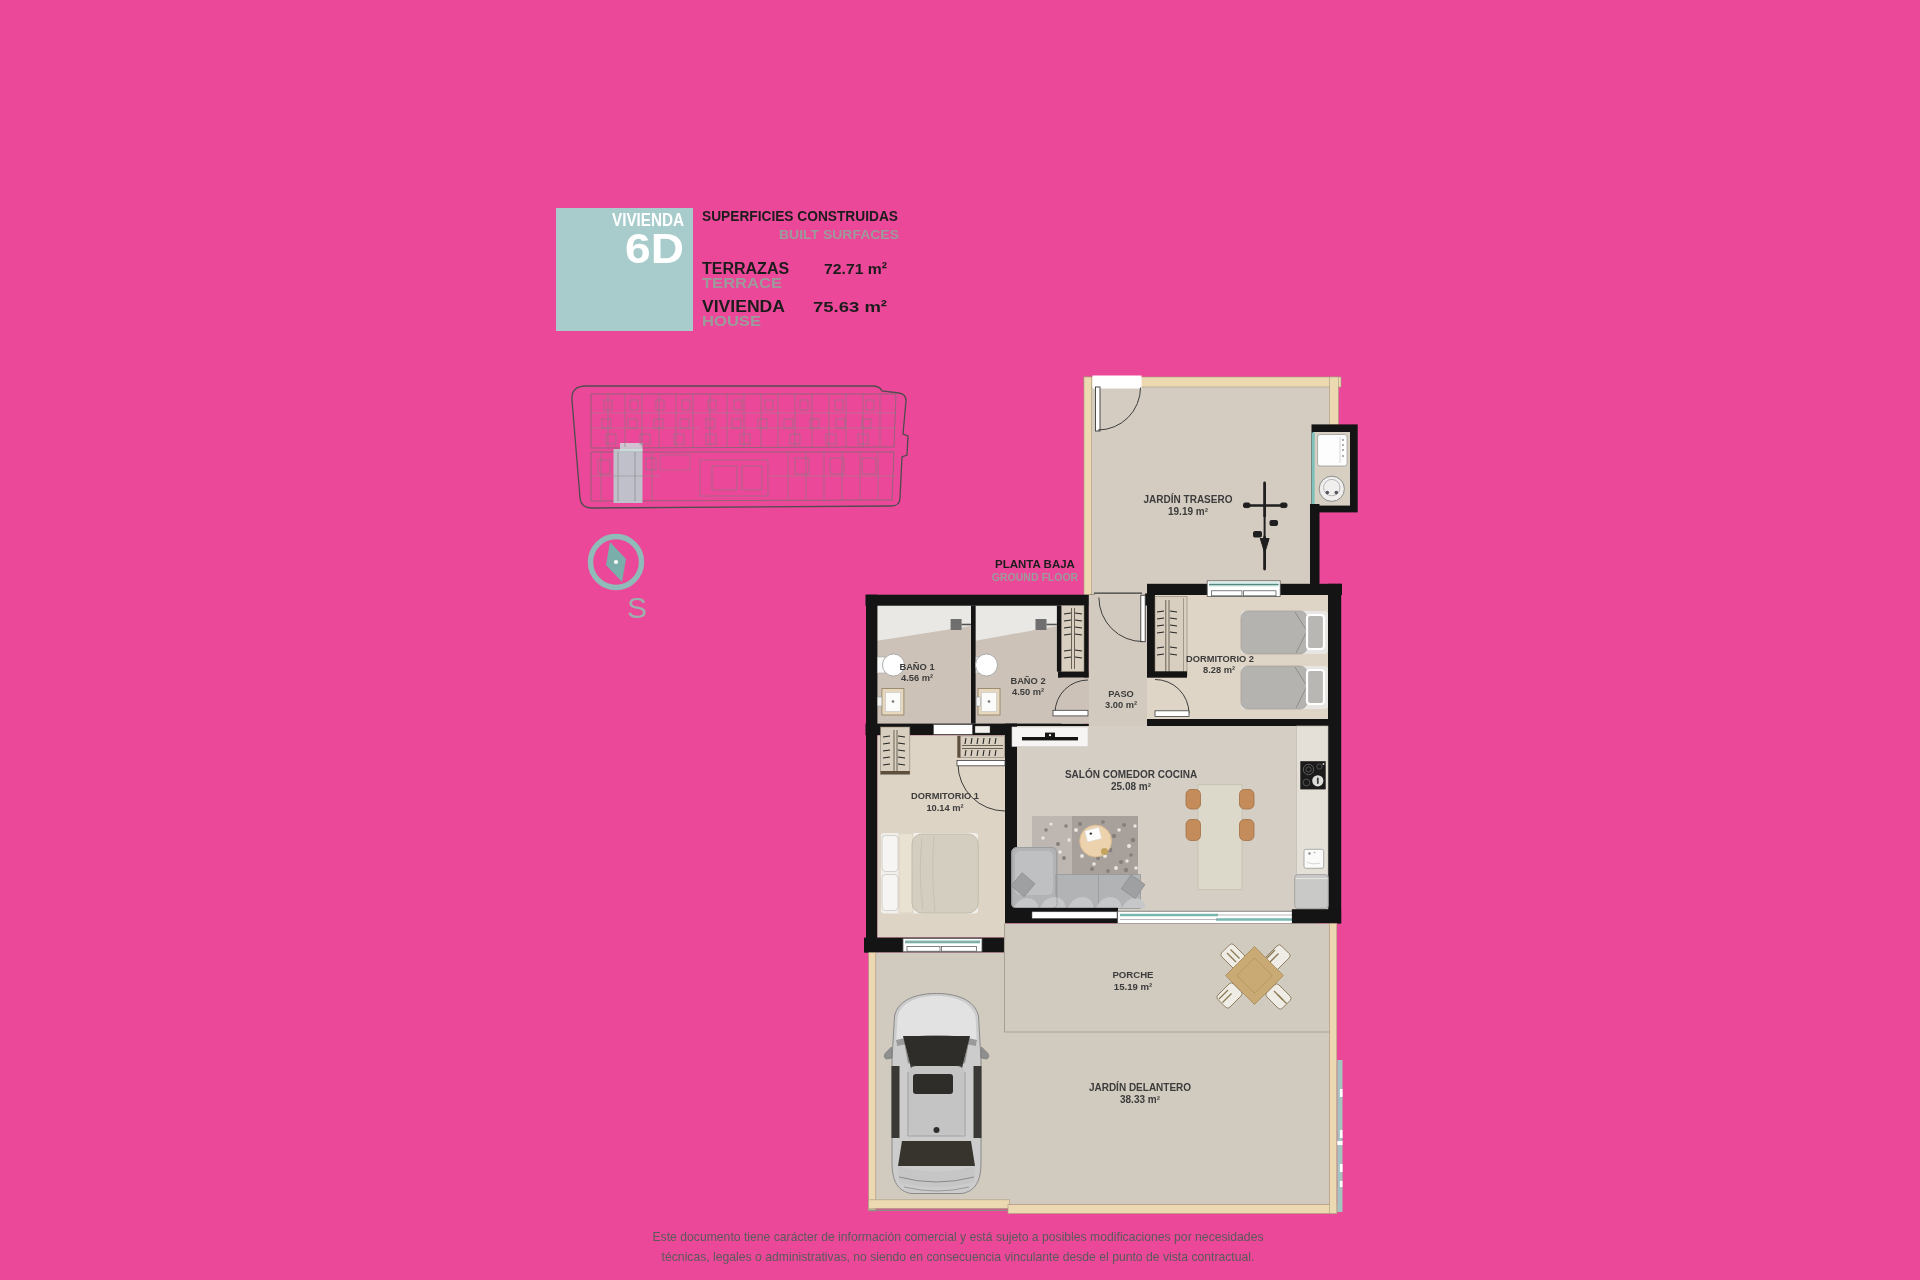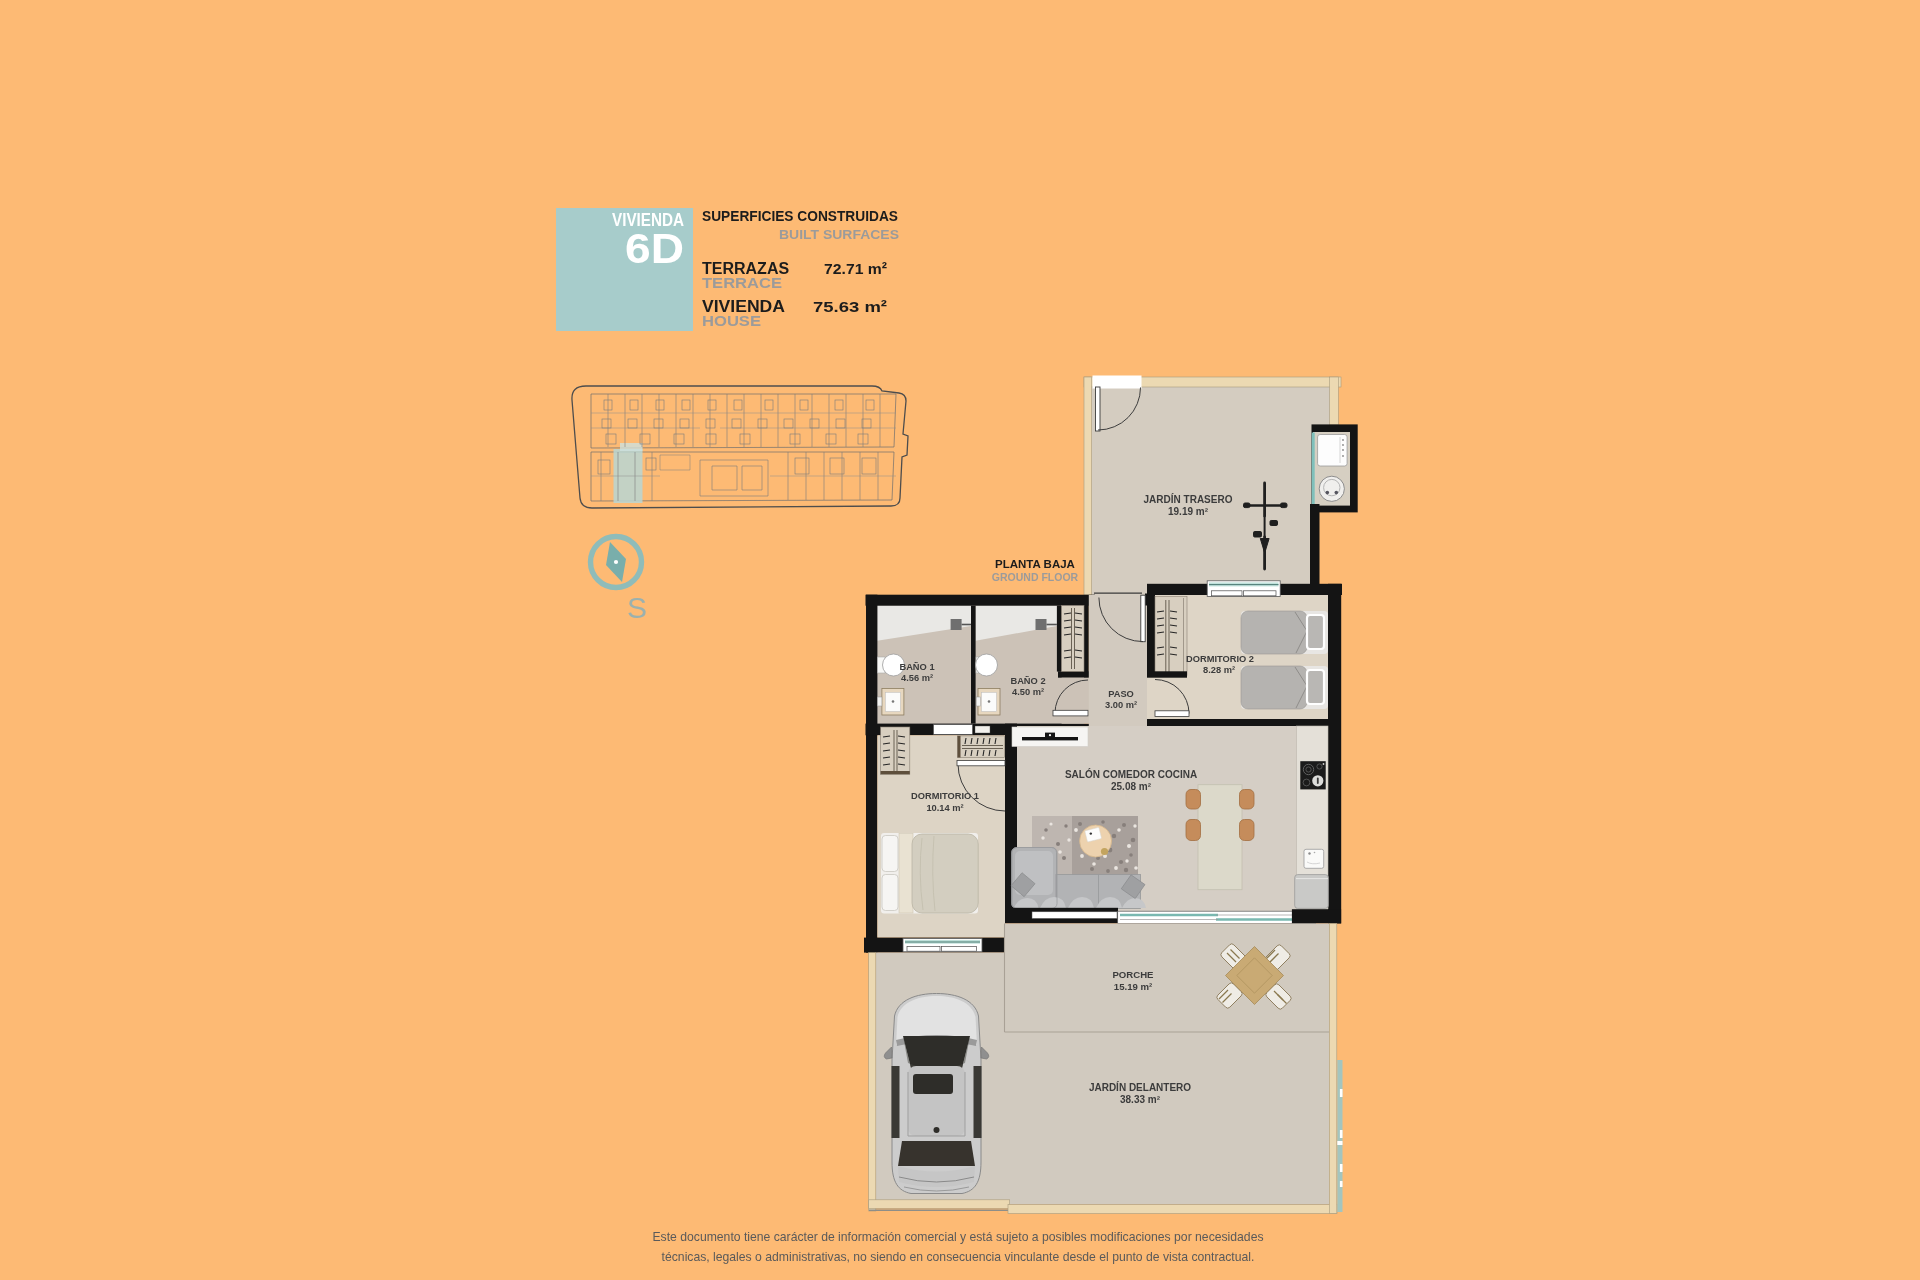--- a/index.html
+++ b/index.html
@@ -1,16 +1,16 @@
 <!DOCTYPE html>
 <html><head>
 <meta charset="utf-8">
 <style>
   html,body{margin:0;padding:0;background:#ffffff;}
-  .page{position:relative;width:1920px;height:1280px;background:#fdba74;overflow:hidden;
+  .page{position:relative;width:1920px;height:1280px;background:#ec4899;overflow:hidden;
         font-family:"Liberation Sans", sans-serif;}
   svg{position:absolute;left:0;top:0;}
   text{font-family:"Liberation Sans", sans-serif;}
 </style>
 </head>
 <body>
 <div class="page">
 <svg width="1920" height="1280" viewBox="0 0 1920 1280">
 
 <g>

